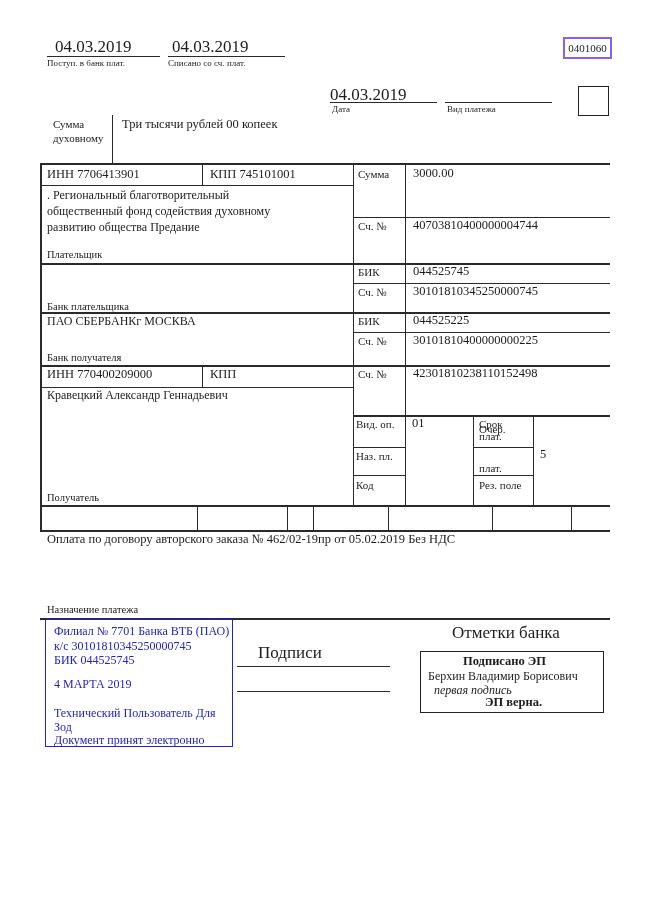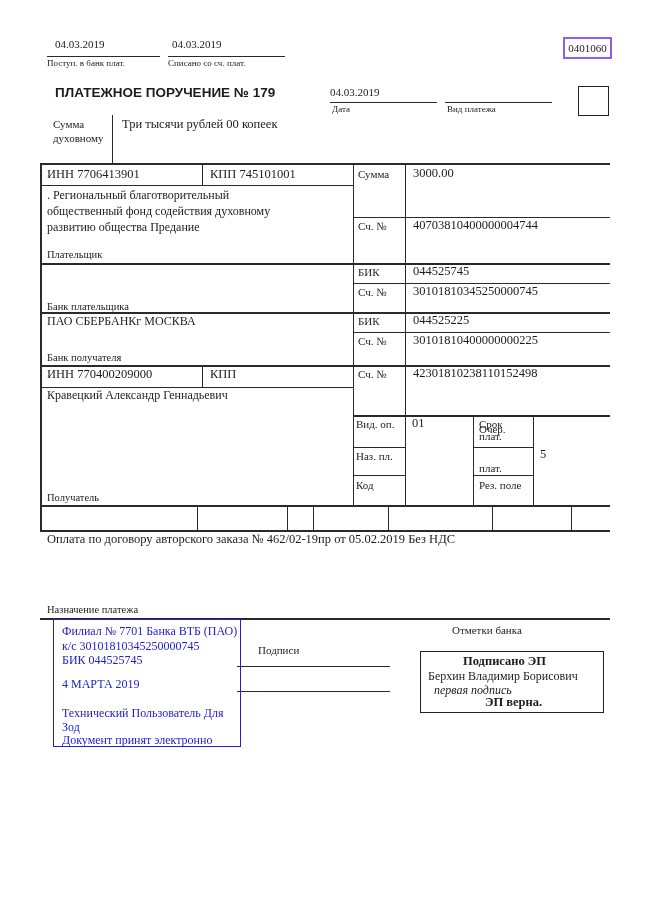--- a/index.html
+++ b/index.html
@@ -11,25 +11,25 @@
   .t  { position:absolute; white-space:nowrap; line-height:1.1; }
   .hl { position:absolute; height:1px; background:#2a2a2a; }
   .vl { position:absolute; width:1px; background:#2a2a2a; }
   .thick { height:2px; }
   .semithick { height:1.5px; }
   .fs8  { font-size:9px; }
   .fs10 { font-size:10.5px; }
   .fs11 { font-size:11px; }
   .fs12 { font-size:12px; }
   .fs12b{ font-size:12.5px; }
-  .fs13 { font-size:11px; }
+  .fs13 { font-size:17px; }
   .title { font-family:"Liberation Sans","DejaVu Sans",sans-serif; font-weight:bold; font-size:13.5px; }
   .boxed { position:absolute; border:2px solid #8b5cf6; display:flex; align-items:center; justify-content:center; }
   .blue  { color:#2222cc; }
-  .bluebox { position:absolute; border:1.5px solid #2222cc;margin-left:8px; }
+  .bluebox { position:absolute; border:1.5px solid #2222cc; }
   .stampbox { position:absolute; border:1.5px solid #222; }
   .bold { font-weight:bold;text-align:right; }
   .ital { font-style:italic; }
 </style>
 </head>
 <body>
 
 <div id="page">
 
   <div class="t fs13" style="left:55px; top:38px;">04.03.2019</div>
@@ -37,21 +37,20 @@
   <div class="t fs8" style="left:47px; top:59px;">Поступ. в банк плат.</div>
 
   <div class="t fs13" style="left:172px; top:38px;">04.03.2019</div>
   <div class="hl" style="left:168px; top:56px; width:117px;"></div>
   <div class="t fs8" style="left:168px; top:59px;">Списано со сч. плат.</div>
 
   <div class="boxed fs11" style="left:563px; top:37px; width:45px; height:18px;">
     <span>0401060</span>
   </div>
 
-  <div class="t title" style="left:55px; top:86px;">ПЛАТЕЖНОЕ ПОРУЧЕНИЕ № 179</div>
   <div class="t fs13" style="left:330px; top:86px;">04.03.2019</div>
   <div class="hl" style="left:330px; top:102px; width:107px;"></div>
   <div class="t fs8" style="left:332px; top:105px;">Дата</div>
   <div class="hl" style="left:445px; top:102px; width:107px;"></div>
   <div class="t fs8" style="left:447px; top:105px;">Вид платежа</div>
   <div class="stampbox" style="left:578px; top:86px; width:29px; height:28px;"></div>
 
   <div class="t fs11" style="left:53px; top:118px;">Сумма</div>
   <div class="t fs11" style="left:53px; top:132px;">духовному</div>
   <div class="vl" style="left:112px; top:115px; height:48px;"></div>

